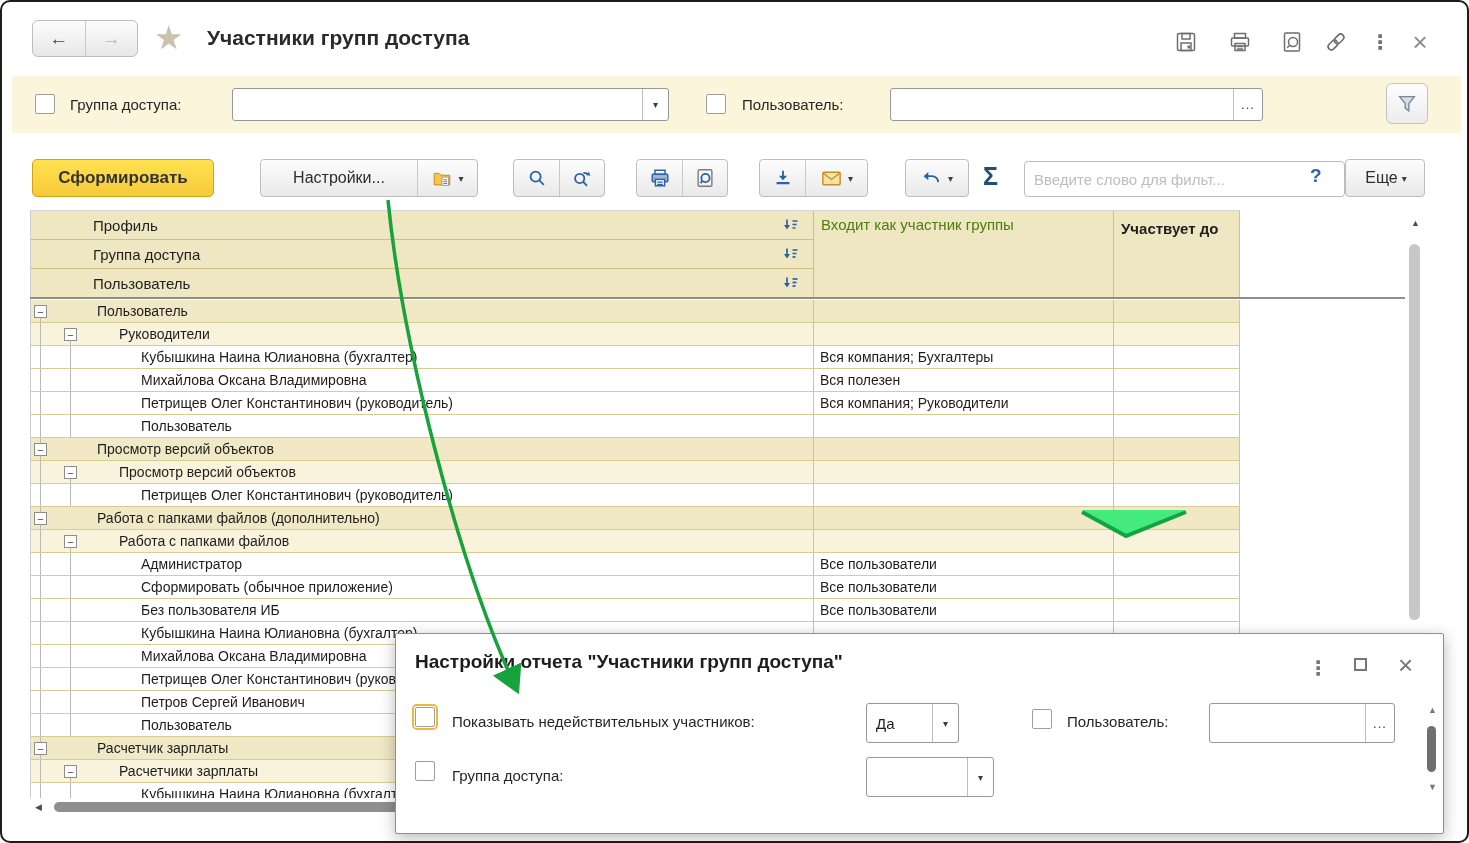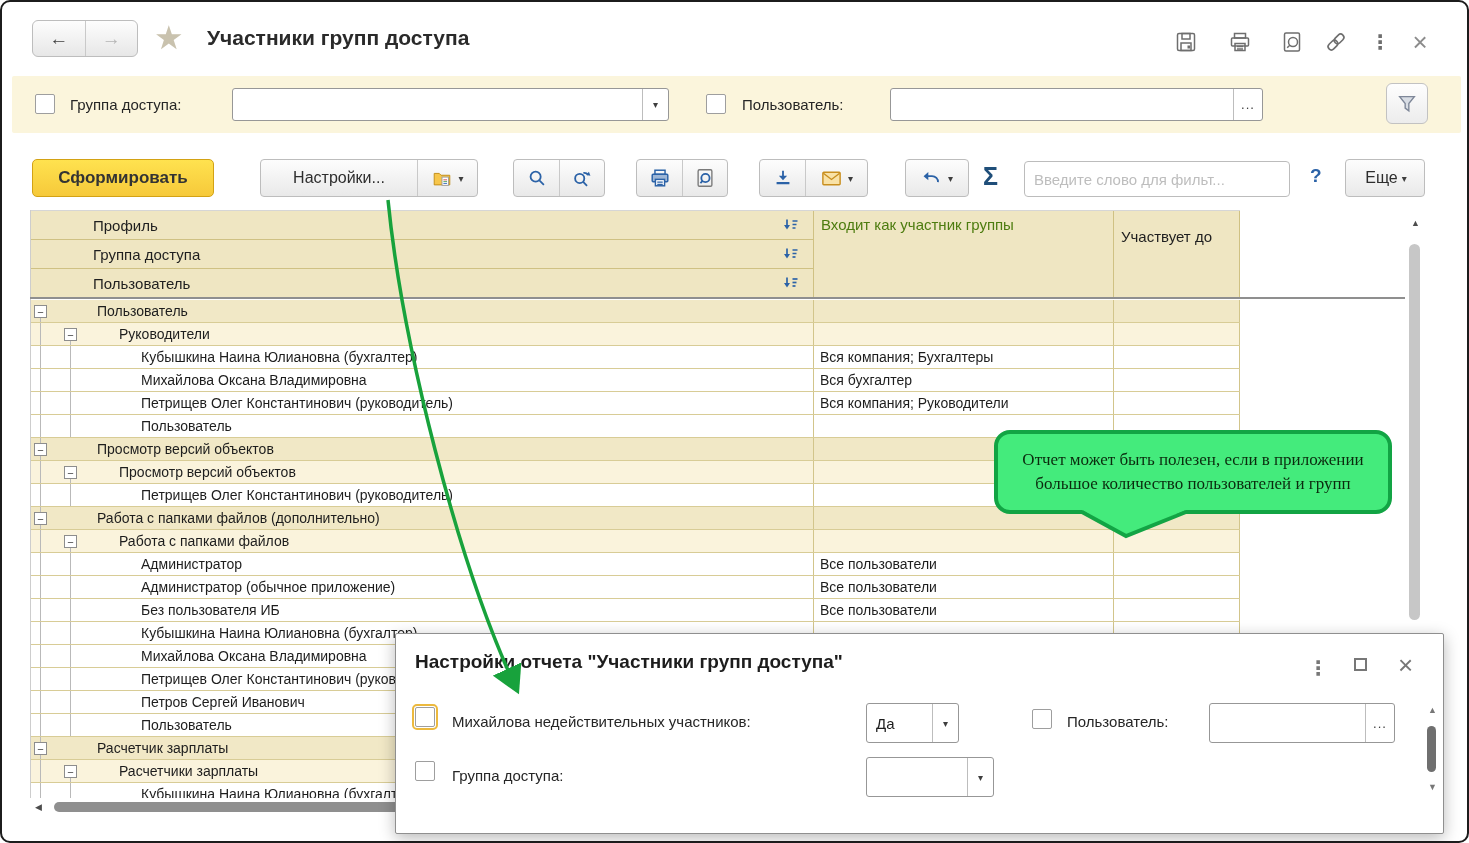--- a/index.html
+++ b/index.html
@@ -42,34 +42,34 @@
   .btn-primary { position:absolute; left:30px; top:157px; width:182px; height:38px;
     background:linear-gradient(#ffe24f,#f6c93a); border:1px solid #d3a214; border-radius:5px;
     display:flex; align-items:center; justify-content:center; font-size:17px; font-weight:700; color:#333; }
   .btn-group { position:absolute; height:38px; top:157px; display:flex; background:linear-gradient(#fdfdfd,#e9e9e9);
     border:1px solid #bdbdbd; border-radius:4px; overflow:hidden; }
   .btn-group .seg { display:flex; align-items:center; justify-content:center; height:100%; }
   .btn-group .seg + .seg { border-left:1px solid #c9c9c9; }
   .seg-label { font-size:16px; color:#2e2e2e; padding:0 16px; }
   .ddc { font-size:10px; color:#3e3e3e; margin-left:5px; }
   .sigma { position:absolute; left:981px; top:160px; font-size:25px; font-weight:700; color:#1f4e79; }
-  .tb-input { position:absolute; left:1022px; top:159px; width:266px; height:36px; border:1px solid #bcbcbc; border-radius:4px; background:#fff; }
+  .tb-input { position:absolute; left:1022px; top:159px; width:321px; height:36px; border:1px solid #bcbcbc; border-radius:4px; background:#fff; }
   .tb-input input { width:100%; height:100%; border:none; outline:none; font:inherit; font-size:15px; padding:0 9px; color:#444; background:transparent; }
   .tb-input input::placeholder { color:#bdbdbd; }
   .help { position:absolute; left:1308px; top:163px; font-size:19px; font-weight:700; color:#2b62a7; }
 
   
   .report { position:absolute; left:28px; top:208px; width:1209px; height:588px; border-left:1px solid #cdcdcd; }
   .thead { position:absolute; left:0; top:0; width:1209px; height:87px; background:#EFE6C2; border-top:1px solid #d6d6d6; }
   .hrow { position:absolute; left:0; width:782px; height:29px; border-bottom:1px solid #CFC183;
     display:flex; align-items:center; padding-left:62px; font-size:15px; color:#1f1f1f; }
   .hrow:nth-child(3) { border-bottom:none; }
   .sorti { position:absolute; right:14px; top:7px; }
   .th-c2 { position:absolute; left:782px; top:0; width:300px; height:87px; border-left:1px solid #CFC183; font-size:15px; padding:5px 7px; color:#4d7c0f; }
-  .th-c3 { position:absolute; left:1082px; top:0; width:127px; height:87px; border-left:1px solid #CFC183; border-right:1px solid #CFC183; font-size:15px; padding:16px 7px; color:#1f1f1f; line-height:1.35; }
+  .th-c3 { position:absolute; left:1082px; top:0; width:127px; height:87px; border-left:1px solid #CFC183; border-right:1px solid #CFC183; font-size:15px; padding:8px 7px; color:#1f1f1f; line-height:1.35;font-weight:bold; }
   .header-underline { position:absolute; left:28px; top:295px; width:1375px; height:2px; background:#8f8f8f; z-index:2; }
 
   .trow { position:absolute; left:0; width:1209px; height:23px; border-bottom:1px solid #D8CC96; background:#fff; }
   .trow.lvl1 { background:#F1E8C6; }
   .trow.lvl2 { background:#FAF3DC; }
   .trow.clipped { height:15px; border-bottom:none; overflow:hidden; }
   .cell-name { position:absolute; left:60px; top:0; width:722px; height:100%; overflow:hidden; white-space:nowrap; }
   .cell-name .txt { display:block; font-size:14px; color:#1d1d1d; padding-top:3px; }
   .lvl1 .txt { padding-left:6px; } .lvl2 .txt { padding-left:28px; } .lvl3 .txt { padding-left:50px; }
   .cell-member { position:absolute; left:782px; top:0; width:300px; height:100%; border-left:1px solid #D2C58B;
@@ -357,21 +357,21 @@
     <div class="cell-member">Вся компания; Бухгалтеры</div>
     <div class="cell-until"></div>
   <i class="tl full" style="left: 9px;"></i>
           <i class="tl full" style="left: 39px;"></i>
         </div>
         <div class="trow lvl3" style="top: 159px;">
 
     <div class="cell-name">
             <span class="txt">Михайлова Оксана Владимировна</span>
           </div>
-    <div class="cell-member">Вся бухгалтер</div>
+    <div class="cell-member">Вся полезен</div>
     <div class="cell-until"></div>
   <i class="tl full" style="left: 9px;"></i>
           <i class="tl full" style="left: 39px;"></i>
         </div>
         <div class="trow lvl3" style="top: 182px;">
 
     <div class="cell-name">
             <span class="txt">Петрищев Олег Константинович (руководитель)</span>
           </div>
     <div class="cell-member">Вся компания; Руководители</div>
@@ -457,21 +457,21 @@
             <span class="txt">Администратор</span>
           </div>
     <div class="cell-member">Все пользователи</div>
     <div class="cell-until"></div>
   <i class="tl full" style="left: 9px;"></i>
           <i class="tl full" style="left: 39px;"></i>
         </div>
         <div class="trow lvl3" style="top: 366px;">
 
     <div class="cell-name">
-            <span class="txt">Администратор (обычное приложение)</span>
+            <span class="txt">Сформировать (обычное приложение)</span>
           </div>
     <div class="cell-member">Все пользователи</div>
     <div class="cell-until"></div>
   <i class="tl full" style="left: 9px;"></i>
           <i class="tl full" style="left: 39px;"></i>
         </div>
         <div class="trow lvl3" style="top: 389px;">
 
     <div class="cell-name">
             <span class="txt">Без пользователя ИБ</span>
@@ -570,42 +570,39 @@
       </div>
   </div>
   <div class="header-underline"></div>
 
   <div class="vsb-arrow" style="left:1409px; top:216px;">▲</div>
   <div class="vsb-thumb" style="left:1407px; top:242px; width:11px; height:376px;"></div>
 
   <div class="vsb-arrow" style="left:33px; top:800px;">◀</div>
   <div class="hsb-thumb" style="left:52px; top:800px; width:1110px; height:10px;"></div>
 
-  <div class="callout">
-      <span>Отчет может быть полезен, если в приложении большое количество пользователей и групп</span>
-    </div>
   <svg class="callout-tail" width="112" height="30" viewBox="0 0 112 30">
     <path d="M4,1 L108,1 L48,27 Z" fill="#44EB7C"></path>
     <path d="M4,3 L48,27 L108,3" fill="none" stroke="#12A444" stroke-width="4"></path>
   </svg>
 
   <div class="dialog">
     <div class="dlg-title">Настройки отчета "Участники групп доступа"</div>
     <div class="dlg-ico kebab" style="left:912px; top:22px;">
         <span>⋮</span>
       </div>
     <div class="dlg-ico" style="left:958px; top:24px;">
         <span class="maxbox"></span>
       </div>
     <div class="dlg-ico wclose" style="left:1002px; top:18px;">
         <span>×</span>
       </div>
 
     <div class="cb focus" style="left:19px; top:73px;"></div>
-    <div class="dlg-label" style="left:56px; top:79px;">Михайлова недействительных участников:</div>
+    <div class="dlg-label" style="left:56px; top:79px;">Показывать недействительных участников:</div>
     <div class="field" style="left:470px; top:69px; width:93px; height:40px;">
       <div class="combo-val">Да</div>
       <div class="dd">
           <span>▾</span>
         </div>
     </div>
 
     <div class="cb" style="left:636px; top:75px;"></div>
     <div class="dlg-label" style="left:671px; top:79px;">Пользователь:</div>
     <div class="field" style="left:813px; top:69px; width:186px; height:40px;">

